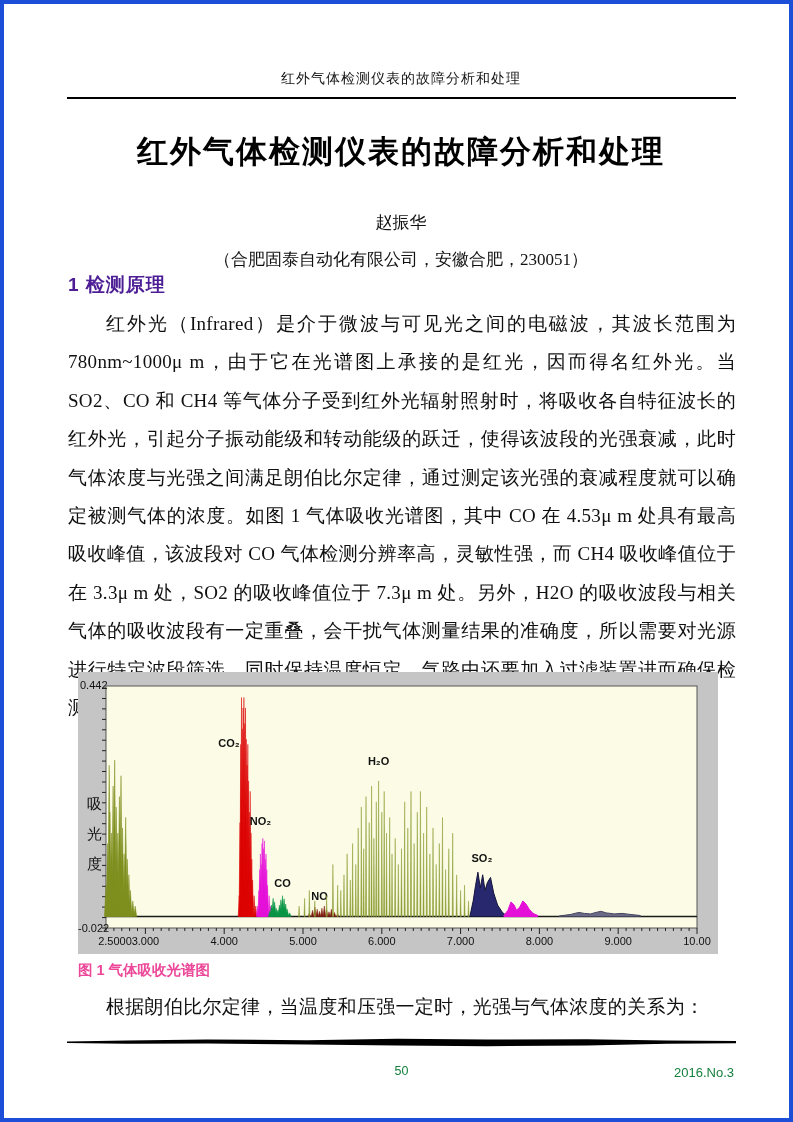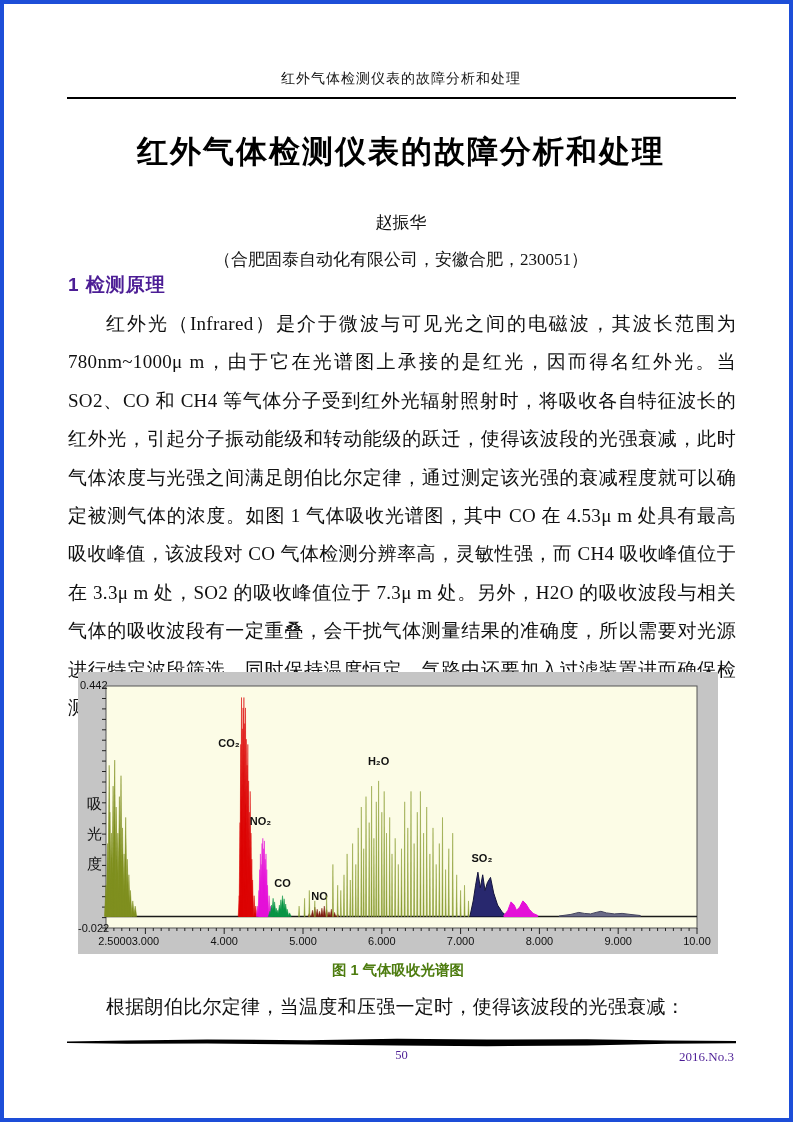--- a/index.html
+++ b/index.html
@@ -36,29 +36,29 @@
   }
   .body-para{
     margin:0; font-size:19px; line-height:38.4px; color:#101010;
     text-align:justify; text-indent:2em; letter-spacing:0.3px;
   }
   .para1{ position:absolute; top:301px; left:64px; width:668px; }
   .para2{ position:absolute; top:984px; left:64px; width:668px; }
   .figure1{ position:absolute; top:668px; left:74px; width:640px; margin:0; }
   .figure1 svg{ display:block; }
   .figure1 figcaption{
-    margin-top:7px; width:640px; text-align:center;
+    margin-top:7px; width:640px; text-align:left;
     font-size:14.5px; font-weight:bold; font-family:"Liberation Sans", sans-serif;
-    color:#4d7c0f;
+    color:#ec4899;
   }
   .footer{ position:absolute; top:1033px; left:63px; width:669px; }
   .footer-rule{ display:block; width:669px; height:11px; }
   .footer-row{
-    position:relative; height:18px; margin-top:0;
-    font-family:Liberation Serif, serif; font-size:12.5px; color:#4c1d95;
+    position:relative; height:18px; margin-top:16px;
+    font-family:Liberation Sans, sans-serif; font-size:12.5px; color:#15803d;
   }
   .page-num{ position:absolute; left:0; right:0; text-align:center; }
   .issue{ position:absolute; right:2px; top:1px; font-size:13px; }
 </style>
 </head>
 <body>
 
 <div class="page">
 
   <div class="running-header">红外气体检测仪表的故障分析和处理</div>
@@ -328,21 +328,21 @@
         <text x="461.4" y="273" text-anchor="middle" font-size="11" fill="#111" font-family="&quot;Liberation Sans&quot;, sans-serif">8.000</text>
         <text x="540.2" y="273" text-anchor="middle" font-size="11" fill="#111" font-family="&quot;Liberation Sans&quot;, sans-serif">9.000</text>
         <text x="619.0" y="273" text-anchor="middle" font-size="11" fill="#111" font-family="&quot;Liberation Sans&quot;, sans-serif">10.00</text>
         <text x="9" y="137" font-size="15" fill="#111">吸</text>
         <text x="9" y="167" font-size="15" fill="#111">光</text>
         <text x="9" y="197" font-size="15" fill="#111">度</text>
       </svg>
     <figcaption>图 1 气体吸收光谱图</figcaption>
   </figure>
 
-  <p class="body-para para2">根据朗伯比尔定律，当温度和压强一定时，使得该波段的光强衰减：</p>
+  <p class="body-para para2">根据朗伯比尔定律，当温度和压强一定时，光强与气体浓度的关系为：</p>
 
   <div class="footer">
     <svg class="footer-rule" viewBox="0 0 669 11">
       <polygon fill="#000" points="0,4.5 60,3.5 140,2.5 240,3.2 330,1.8 420,2.6 520,2.2 600,3.6 669,4.0 669,6.2 600,6.8 520,8.4 420,9.2 330,8.4 240,7.6 140,6.4 60,6.8 0,6.0"></polygon>
     </svg>
     <div class="footer-row">
       <span class="page-num">50</span>
       <span class="issue">2016.No.3</span>
     </div>
   </div>

